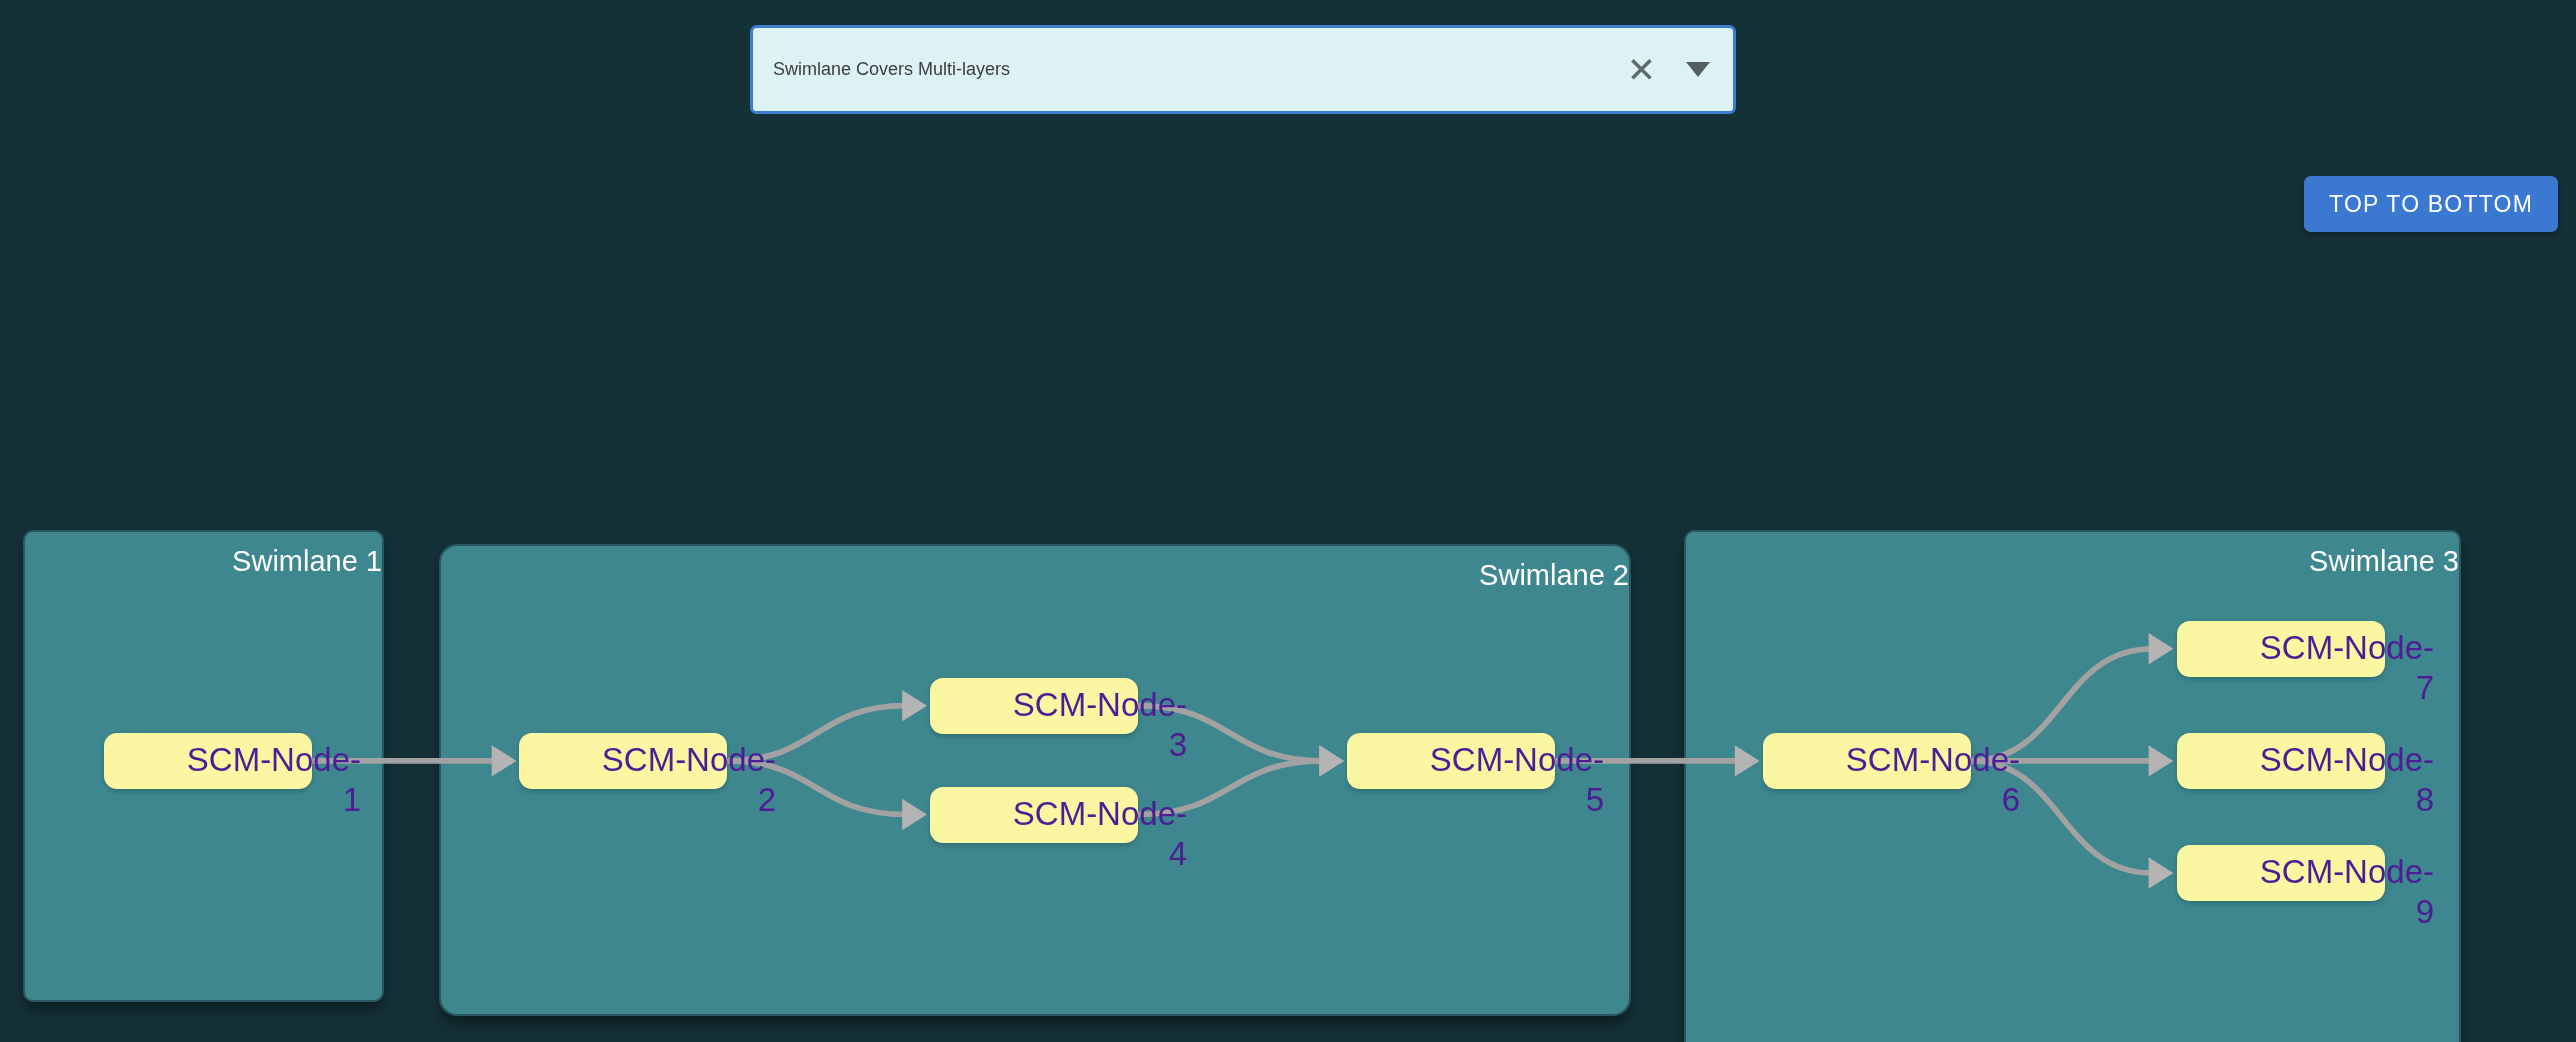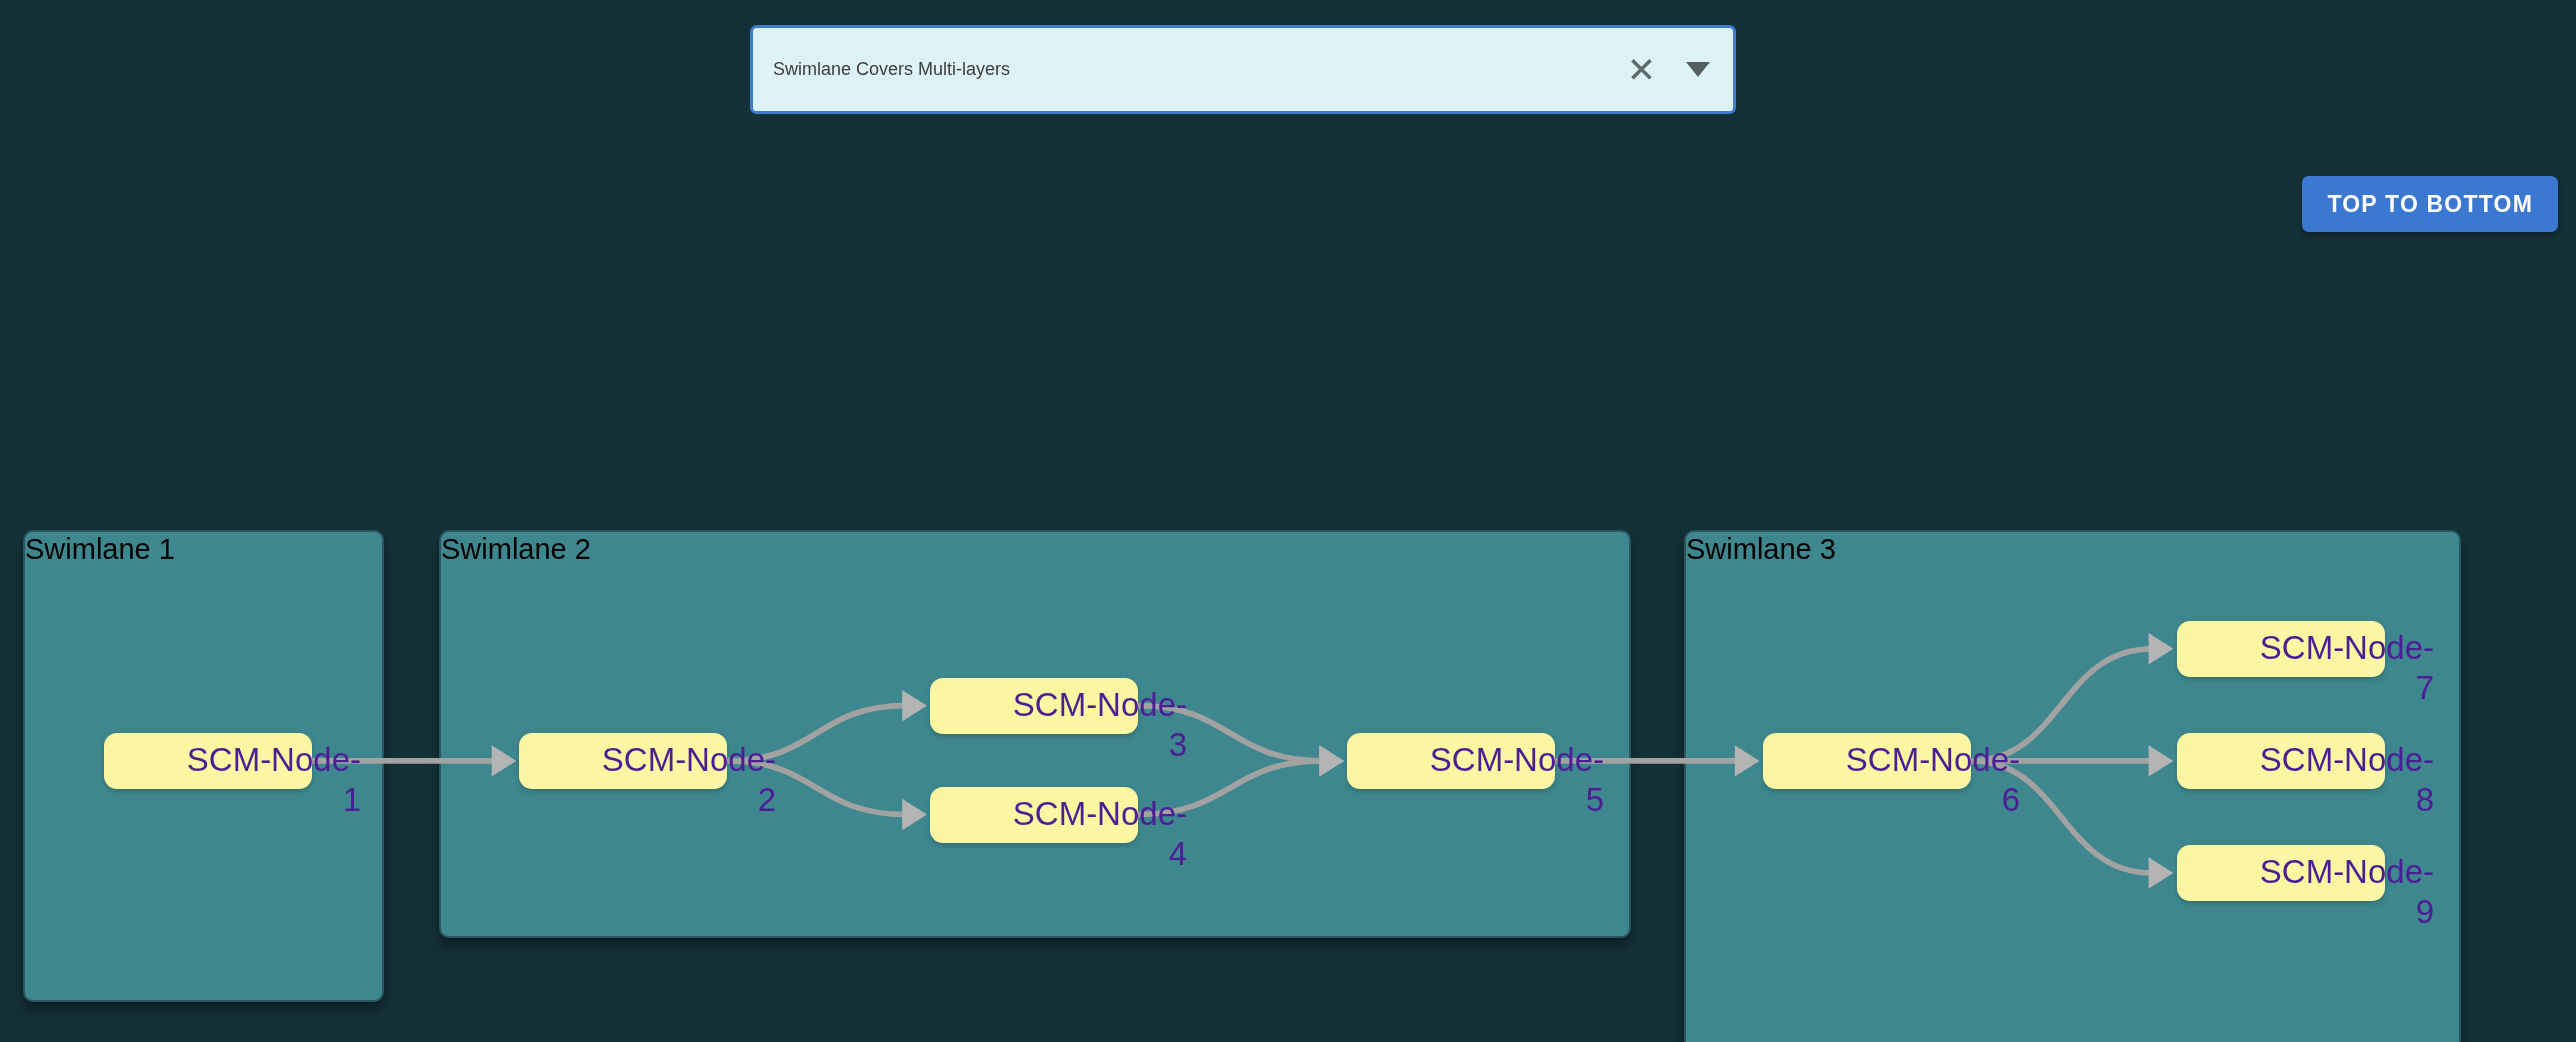--- a/index.html
+++ b/index.html
@@ -51,44 +51,44 @@
     display: flex; gap: 8.2px;
     z-index: 10;
   }
   .layout-buttons button {
     height: 56px;
     padding: 0 25px;
     background: var(--button_blue, #3a78d2);
     color: #ffffff;
     font-family: inherit;
     font-size: 23px;
-    font-weight: 700;
+    font-weight: 400;
     letter-spacing: 1.2px;
     border: none;
     border-radius: 6.6px;
     box-shadow: 0 3.3px 6.6px rgba(0,0,0,0.30);
     cursor: pointer;
     white-space: nowrap;
   }
   
   .lane {
     position: absolute;
     box-sizing: border-box;
     background: var(--lane_fill, #3e878e);
     border: 2.5px solid rgba(18, 26, 44, 0.45);
     border-radius: 10px;
     box-shadow: 0 8.2px 13px rgba(0,0,0,0.35);
     z-index: 1;
     cursor: pointer;
   }
   .lane-title {
-    margin-top: 1px;
-    text-align: left;
+    margin-top: 13px;
+    text-align: right;
     font-size: 29px;
-    color: #000000;
+    color: #ffffff;
   }
   #edge-layer {
     position: absolute; left: 0; top: 0;
     width: 2576px; height: 1042px;
     z-index: 2;
     pointer-events: none;
   }
   #edge-layer .edge {
     fill: none;
     stroke: var(--edge_gray, #a2a2a2);
@@ -135,21 +135,21 @@
       <polygon points="2636,787 2606,768 2606,806" class="arrow"></polygon>
       <path d="M 2390 923 C 2500 923, 2500 923, 2610 923" class="edge"></path>
       <polygon points="2636,923 2606,904 2606,942" class="arrow"></polygon>
       <path d="M 2390 923 C 2500 923, 2500 1059, 2610 1059" class="edge"></path>
       <polygon points="2636,1059 2606,1040 2606,1078" class="arrow"></polygon>
     </svg>
   <div id="lane-layer">
       <div class="lane" style="left: 23px; top: 530px; width: 361px; height: 472px;">
         <div class="lane-title">Swimlane 1</div>
       </div>
-      <div class="lane" style="left: 439px; top: 530px; width: 1192px; height: 408px;">
+      <div class="lane" style="left: 439px; top: 544px; width: 1192px; height: 472px; border-radius: 18px;">
         <div class="lane-title">Swimlane 2</div>
       </div>
       <div class="lane" style="left: 1684px; top: 530px; width: 777px; height: 556px;">
         <div class="lane-title">Swimlane 3</div>
       </div>
     </div>
   <div id="node-layer">
       <div class="node" style="left: 104px; top: 733px; width: 208px; height: 56px;">
         <div class="node-label"><span>SCM-Node-</span><br><span>1</span></div>
       </div>

